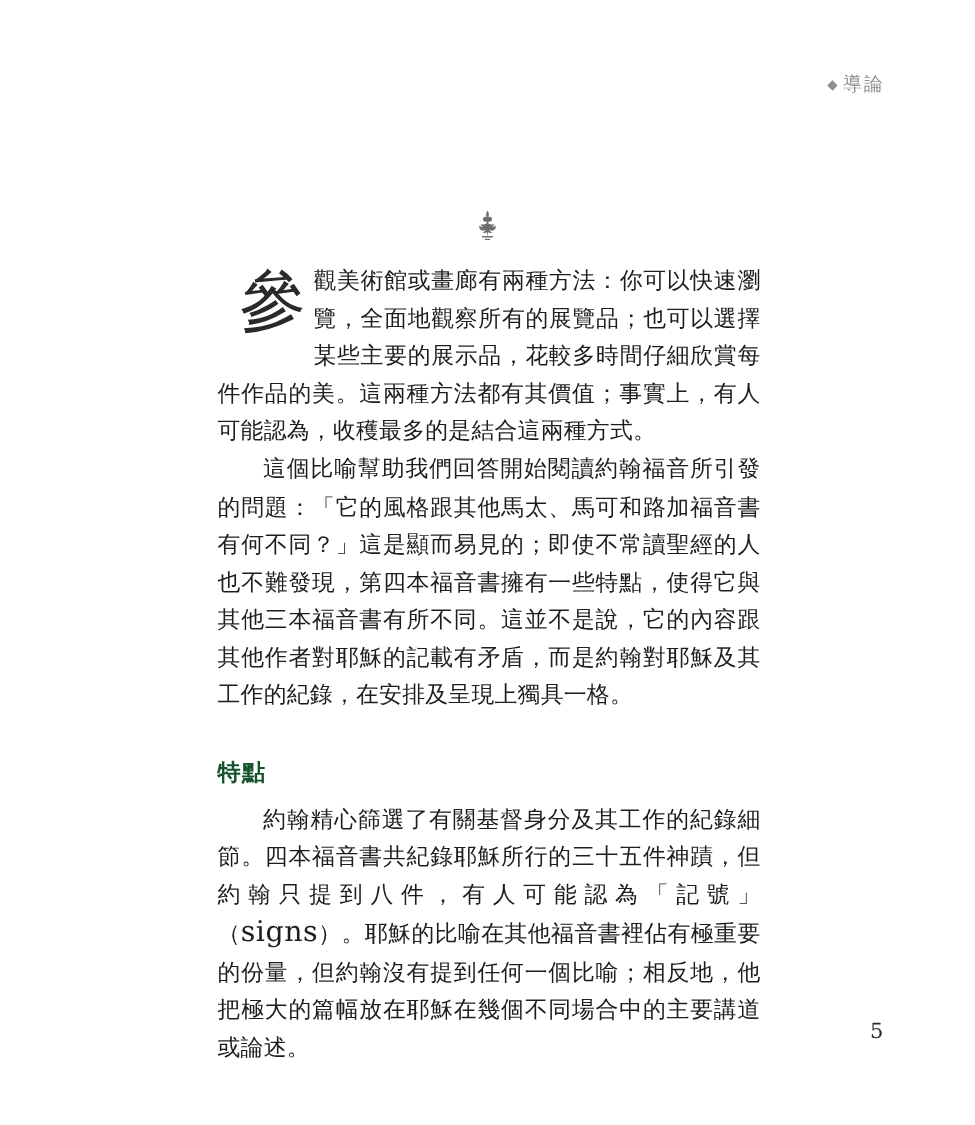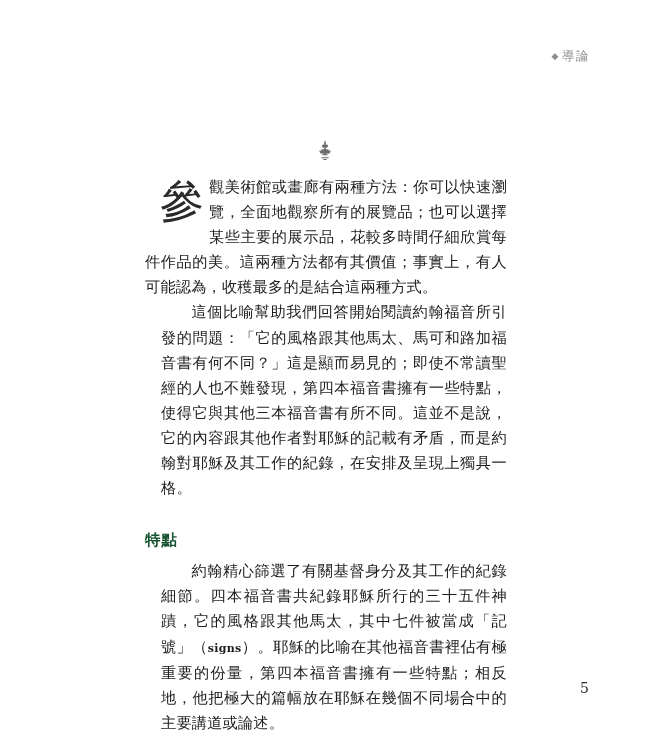--- a/index.html
+++ b/index.html
@@ -90,21 +90,20 @@
     text-align: justify;
     text-justify: inter-ideograph;
     letter-spacing: 0.2px;
     color: #1d1d1d;
   }
   p.body-para + p.body-para {
     margin-top: 0;
   }
   p.indent {
     text-indent: 2em;
-    margin-left: 16px;
   }
 
   
   .dropcap {
     float: left;
     width: 46px;
     height: 50px;
     margin: 2px 4px 0 14px;
     font-size: 44px;
     line-height: 48px;
@@ -120,23 +119,22 @@
     font-size: 15.4px;
     line-height: 24px;
     font-weight: bold;
     letter-spacing: 1px;
     color: #14532d;
     font-family: "DejaVu Sans", "Liberation Sans", sans-serif;
   }
 
   .latin {
     font-family: "DejaVu Serif", "Liberation Serif", serif;
-    font-size: 11px;
+    font-size: 19px;
     letter-spacing: 0.3px;
-    font-weight: bold;
   }
 
   
   .folio {
     position: absolute;
     top: 680px;
     left: 0;
     right: 61px;
     text-align: right;
     font-size: 14px;
@@ -168,19 +166,19 @@
   <div class="content">
 
     <p class="body-para">
       <span class="dropcap">參</span><span>觀美術館或畫廊有兩種方法：你可以快速瀏覽，全面地觀察所有的展覽品；也可以選擇某些主要的展示品，花較多時間仔細欣賞每件作品的美。這兩種方法都有其價值；事實上，有人可能認為，收穫最多的是結合這兩種方式。</span>
     </p>
 
     <p class="body-para indent">這個比喻幫助我們回答開始閱讀約翰福音所引發的問題：「它的風格跟其他馬太、馬可和路加福音書有何不同？」這是顯而易見的；即使不常讀聖經的人也不難發現，第四本福音書擁有一些特點，使得它與其他三本福音書有所不同。這並不是說，它的內容跟其他作者對耶穌的記載有矛盾，而是約翰對耶穌及其工作的紀錄，在安排及呈現上獨具一格。</p>
 
     <h2 class="section-heading">特點</h2>
 
-    <p class="body-para indent"><span>約翰精心篩選了有關基督身分及其工作的紀錄細節。四本福音書共紀錄耶穌所行的三十五件神蹟，它的風格跟其他馬太，其中七件被當成「記號」（</span><span class="latin">signs</span><span>）。耶穌的比喻在其他福音書裡佔有極重要的份量，第四本福音書擁有一些特點；相反地，他把極大的篇幅放在耶穌在幾個不同場合中的主要講道或論述。</span></p>
+    <p class="body-para indent"><span>約翰精心篩選了有關基督身分及其工作的紀錄細節。四本福音書共紀錄耶穌所行的三十五件神蹟，但約翰只提到八件，有人可能認為「記號」（</span><span class="latin">signs</span><span>）。耶穌的比喻在其他福音書裡佔有極重要的份量，但約翰沒有提到任何一個比喻；相反地，他把極大的篇幅放在耶穌在幾個不同場合中的主要講道或論述。</span></p>
 
   </div>
 
   <div class="folio">5</div>
 
 </div>
 
 </body></html>

